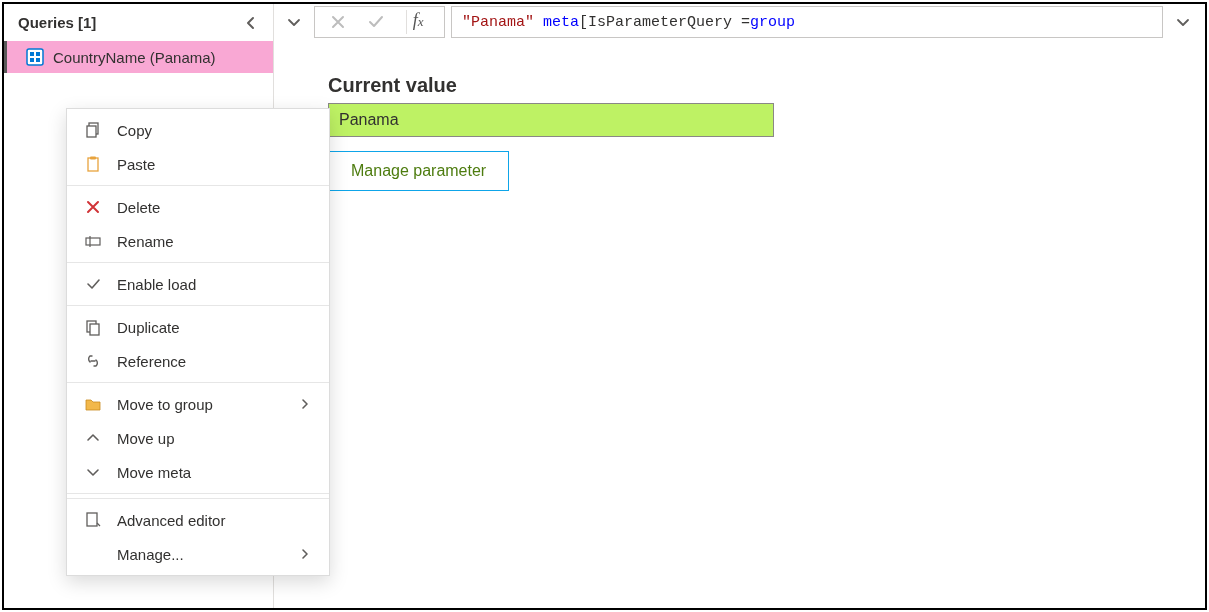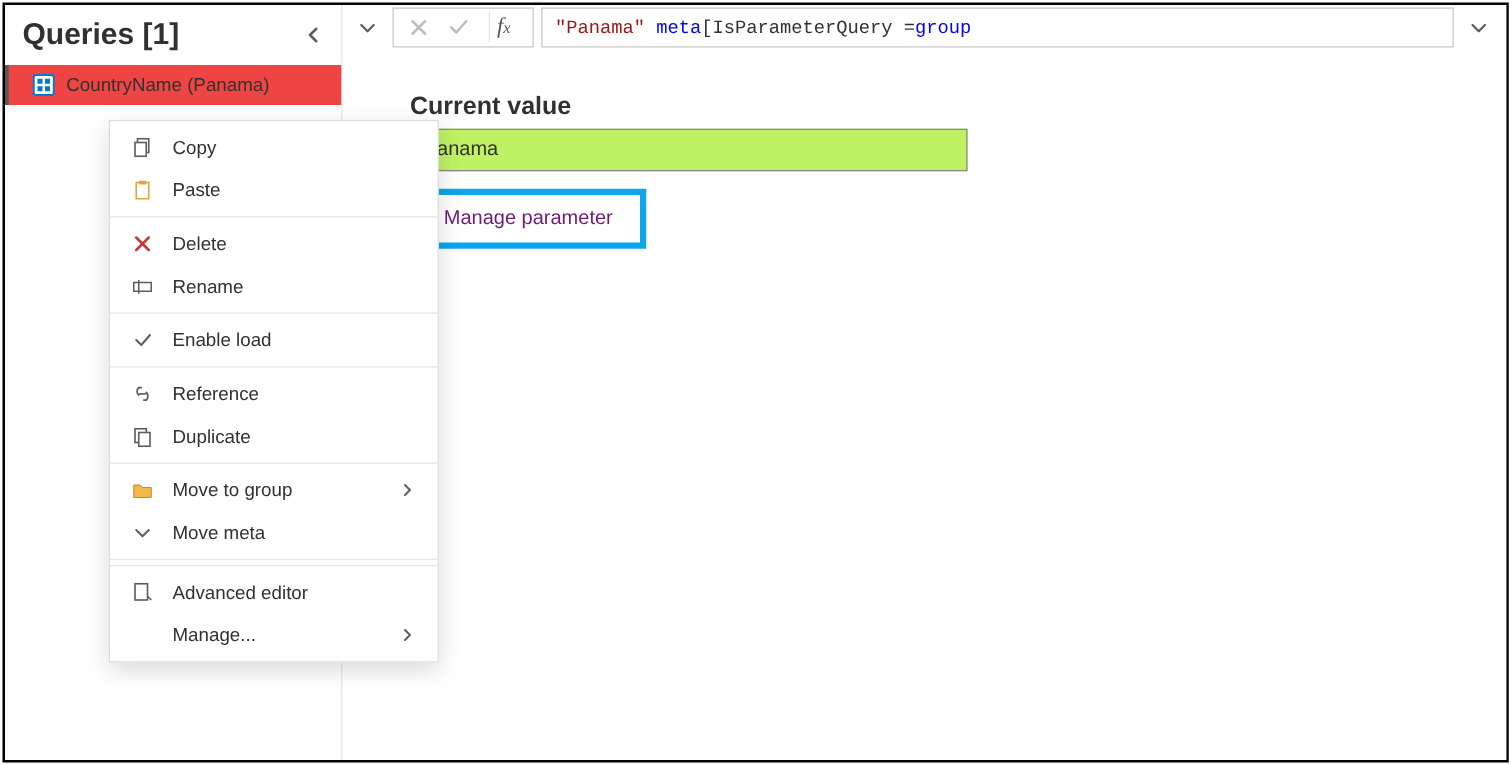--- a/index.html
+++ b/index.html
@@ -28,47 +28,46 @@
       background: #fff;
       position: relative;
     }
     .queries-header {
       display: flex;
       align-items: center;
       justify-content: space-between;
       padding: 10px 14px 10px 14px;
     }
     .queries-title {
-      font-size: 24px;
+      font-size: 15px;
       font-weight: 600;
       color: #323130;
     }
     .collapse-chevron svg { display:block; }
     .query-item {
       display: flex;
       align-items: center;
       gap: 8px;
       padding: 6px 10px 6px 18px;
-      background: #ef4444;
+      background: #f9a8d4;
       border-left: 3px solid #595959;
       font-size: 15px;
     }
     .param-icon svg { display:block; }
     
     .context-menu {
       position: absolute;
       left: 62px;
-      top: 92px;
+      top: 104px;
       width: 264px;
       background: #fff;
       border: 1px solid #dcdcdc;
       box-shadow: 0 6px 18px rgba(0,0,0,0.15);
       z-index: 20;
       padding: 4px 0;
-      margin-left: 21px;
     }
     .menu-item {
       display: flex;
       align-items: center;
       gap: 14px;
       padding: 7px 16px 7px 16px;
       font-size: 15px;
       color: #323130;
       cursor: default;
       position: relative;
@@ -118,21 +117,21 @@
       align-items:center;
       justify-content:center;
     }
     .fx-box {
       display: flex;
       align-items: center;
       border: 1px solid #c8c6c4;
       background: #fff;
     }
     .fx-controls {
-      width: 113px;
+      width: 131px;
       gap: 0;
       justify-content: space-around;
       padding: 0 4px;
     }
     .fx-controls .ico { color:#bdbdbd; display:flex; align-items:center; }
     .fx-fx {
       font-family: "Segoe UI", serif;
       font-style: italic;
       font-size: 18px;
       color: #555;
@@ -157,25 +156,25 @@
     }
     .value-input {
       width: 446px;
       border: 1px solid #8a8886;
       padding: 7px 10px;
       font-size: 16px;
       margin-bottom: 14px;
       background:#bef264;
     }
     .manage-btn {
-      border: 5px solid #0ea5e9;
+      border: 1px solid #0ea5e9;
       background: #fff;
       padding: 10px 22px;
       font-size: 16px;
-      color: #701a75;
+      color: #4d7c0f;
     }
   </style>
 </head>
 <body>
 
 <div class="frame">
 
   <div class="queries-pane">
     <div class="queries-header">
       <div class="queries-title">Queries [1]</div>
@@ -246,49 +245,58 @@
               <path d="M3 8 L7 12 L14 4" stroke="#605e5c" stroke-width="1.6" fill="none" stroke-linecap="round" stroke-linejoin="round"></path>
             </svg>
         </span>
         <span class="mi-label">Enable load</span>
         <span class="mi-sub"></span>
       </div>
       <div class="menu-sep"></div>
       <div class="menu-item">
         <span class="mi-icon">
           <svg width="18" height="18" viewBox="0 0 18 18">
-              <path d="M6 10 a4 4 0 0 1 0-6 l2 0 M12 8 a4 4 0 0 1 0 6 l-2 0 M7 9 L11 9" stroke="#605e5c" stroke-width="1.4" fill="none" stroke-linecap="round"></path>
-            </svg>
-        </span>
-        <span class="mi-label">Reference</span>
-        <span class="mi-sub"></span>
-      </div>
-      <div class="menu-item">
-        <span class="mi-icon">
-          <svg width="18" height="18" viewBox="0 0 18 18">
               <rect x="3" y="3" width="9" height="11" fill="none" stroke="#605e5c" stroke-width="1.3"></rect>
               <rect x="6" y="6" width="9" height="11" fill="#fff" stroke="#605e5c" stroke-width="1.3"></rect>
             </svg>
         </span>
         <span class="mi-label">Duplicate</span>
+        <span class="mi-sub"></span>
+      </div>
+      <div class="menu-item">
+        <span class="mi-icon">
+          <svg width="18" height="18" viewBox="0 0 18 18">
+              <path d="M6 10 a4 4 0 0 1 0-6 l2 0 M12 8 a4 4 0 0 1 0 6 l-2 0 M7 9 L11 9" stroke="#605e5c" stroke-width="1.4" fill="none" stroke-linecap="round"></path>
+            </svg>
+        </span>
+        <span class="mi-label">Reference</span>
         <span class="mi-sub"></span>
       </div>
       <div class="menu-sep"></div>
       <div class="menu-item">
         <span class="mi-icon">
           <svg width="18" height="18" viewBox="0 0 18 18">
               <path d="M2 5 h5 l2 2 h7 v8 h-14 z" fill="#f2b84b" stroke="#c98b1f" stroke-width="0.8"></path>
             </svg>
         </span>
         <span class="mi-label">Move to group</span>
         <span class="mi-sub">
           <svg width="12" height="12" viewBox="0 0 12 12">
               <path d="M4 2 L8 6 L4 10" stroke="#605e5c" stroke-width="1.6" fill="none" stroke-linecap="round" stroke-linejoin="round"></path>
             </svg>
         </span>
+      </div>
+      <div class="menu-item">
+        <span class="mi-icon">
+          <svg width="14" height="14" viewBox="0 0 14 14">
+              <path d="M2 9 L7 4 L12 9" stroke="#605e5c" stroke-width="1.6" fill="none" stroke-linecap="round" stroke-linejoin="round"></path>
+            </svg>
+        </span>
+        <span class="mi-label">Move up</span>
+        <span class="mi-sub"></span>
       </div>
       <div class="menu-item">
         <span class="mi-icon">
           <svg width="14" height="14" viewBox="0 0 14 14">
               <path d="M2 5 L7 10 L12 5" stroke="#605e5c" stroke-width="1.6" fill="none" stroke-linecap="round" stroke-linejoin="round"></path>
             </svg>
         </span>
         <span class="mi-label">Move meta</span>
         <span class="mi-sub"></span>
       </div>

